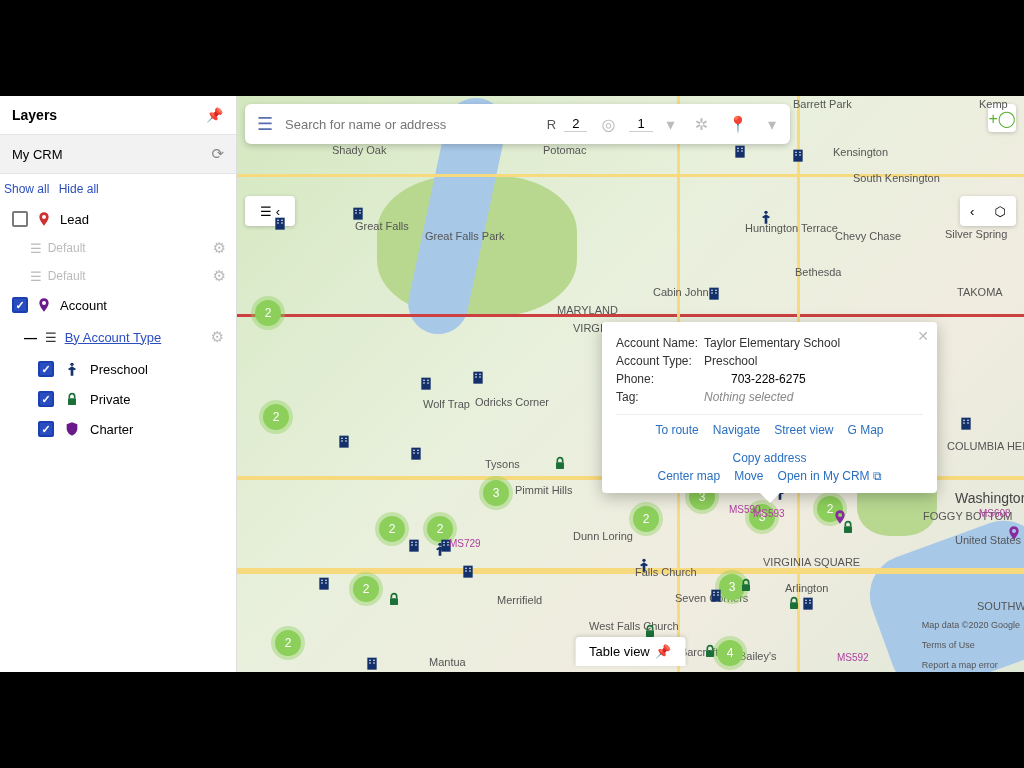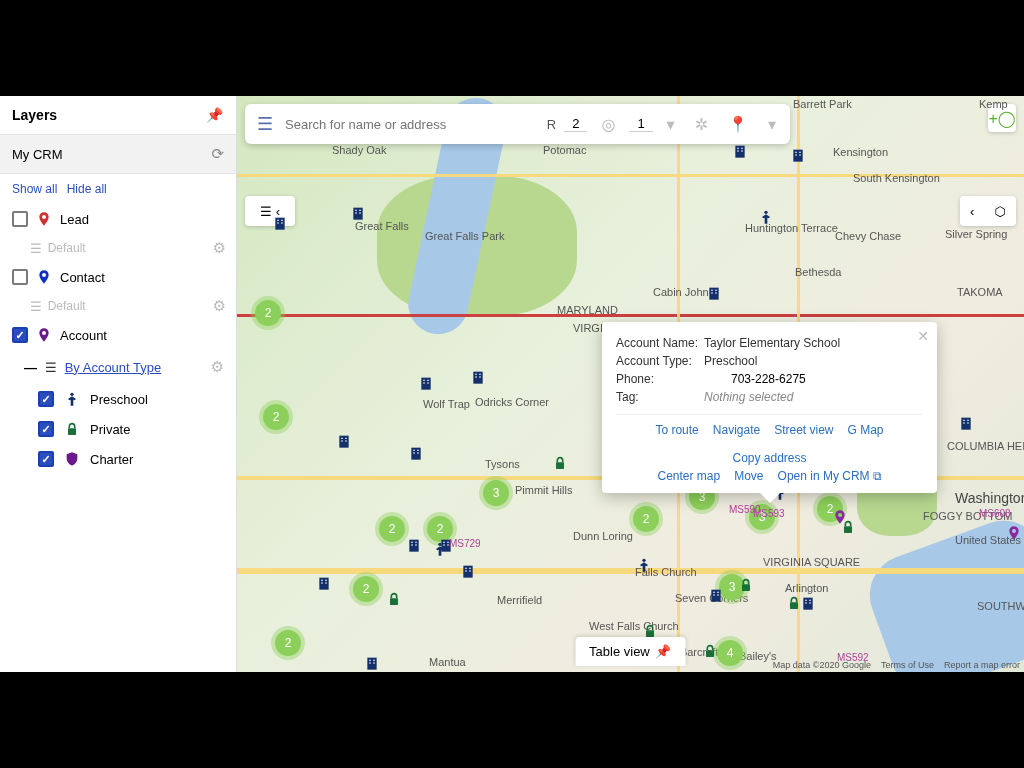--- a/index.html
+++ b/index.html
@@ -1,21 +1,21 @@
 <!DOCTYPE html>
 <html><head>
 <meta charset="utf-8">
 <style>
 * { box-sizing: border-box; margin: 0; padding: 0; }
 body { font-family: Arial, Helvetica, sans-serif; font-size: 13px; background: #000; width: 1024px; height: 768px; overflow: hidden; position: relative; }
 .app { position: absolute; top: 96px; left: 0; width: 1024px; height: 576px; background: #e8f0dc; display: flex; }
 .sidebar { width: 237px; background: #fff; border-right: 1px solid #ddd; display: flex; flex-direction: column; }
 .sidebar-header { display: flex; justify-content: space-between; align-items: center; padding: 11px 12px; font-weight: bold; font-size: 14px; background: #fff; }
 .sidebar-subheader { display: flex; justify-content: space-between; align-items: center; padding: 10px 12px; background: #f2f2f2; font-size: 13px; border-top: 1px solid #e4e4e4; border-bottom: 1px solid #e4e4e4; }
-.links-row { padding: 8px 12px; font-size: 12px; }
+.links-row { padding: 8px 4px; font-size: 12px; }
 .links-row a { color: #2a4ec0; text-decoration: none; margin-right: 6px; cursor: pointer; }
 .layer-row { display: flex; align-items: center; padding: 7px 12px; gap: 8px; }
 .layer-sub { display: flex; align-items: center; padding: 5px 10px 5px 30px; gap: 8px; color: #bbb; font-size: 12px; justify-content: space-between; }
 .sub-left { display: flex; align-items: center; gap: 6px; }
 .layer-group-head { display: flex; align-items: center; padding: 8px 12px 8px 24px; gap: 8px; justify-content: space-between; }
 .group-left { display: flex; align-items: center; gap: 8px; }
 .group-name { color: #2a4ec0; text-decoration: underline; font-size: 13px; }
 .type-row { display: flex; align-items: center; padding: 7px 12px 7px 38px; gap: 10px; }
 .ck { width: 16px; height: 16px; border: 2px solid #1a3fb0; border-radius: 2px; display: inline-flex; align-items: center; justify-content: center; cursor: pointer; flex-shrink: 0; }
 .ck.checked { background: #2a4ec0; }
@@ -63,21 +63,21 @@
 .info-close { position: absolute; top: 6px; right: 8px; color: #bbb; font-size: 14px; cursor: pointer; }
 .info-row { display: flex; padding: 2px 0; }
 .info-label { width: 88px; color: #333; }
 .info-value { color: #333; }
 .info-value a { color: #000000; text-decoration: none; margin-left: 27px; }
 .info-tag { font-style: italic; color: #888; }
 .info-actions { border-top: 1px solid #eee; margin-top: 8px; padding-top: 8px; display: flex; flex-wrap: wrap; gap: 14px; justify-content: center; }
 .info-actions a { color: #2a6fc0; text-decoration: none; font-size: 12px; cursor: pointer; }
 .info-tail { position: absolute; bottom: -10px; left: 50%; margin-left: -10px; width: 0; height: 0; border-left: 10px solid transparent; border-right: 10px solid transparent; border-top: 10px solid #fff; }
 .table-view { position: absolute; bottom: 6px; left: 50%; transform: translateX(-50%); background: #fff; border-radius: 4px 4px 0 0; box-shadow: 0 -1px 4px rgba(0,0,0,0.15); padding: 7px 14px; font-size: 13px; cursor: pointer; display: flex; gap: 6px; align-items: center; }
-.map-footer { position: absolute; bottom: 2px; right: 4px; font-size: 9px; color: #555; display: flex; gap: 10px; }
+.map-footer { position: absolute; bottom: 2px; right: 4px; font-size: 9px; color: #555; display: flex; gap: 10px; flex-direction: column; }
 .map-footer span { cursor: pointer; }
 svg.ico { width: 16px; height: 16px; flex-shrink: 0; }
 </style>
 </head>
 <body>
 
 <div class="app">
   <div class="sidebar">
     <div class="sidebar-header">
       <span>Layers</span>
@@ -100,27 +100,20 @@
       <span>Lead</span>
     </div>
     <div class="layer-sub">
       <span class="sub-left">
           <span class="icon-stack">☰</span>
           <span>Default</span>
         </span>
       <span class="icon-gear">⚙</span>
     </div>
 
-    <div class="layer-row">
-      <span class="ck empty"></span>
-      <svg class="ico" viewBox="0 0 24 24">
-          <path fill="#1030c0" d="M12 2C8 2 5 5 5 9c0 5 7 13 7 13s7-8 7-13c0-4-3-7-7-7zm0 10a3 3 0 110-6 3 3 0 010 6z"></path>
-        </svg>
-      <span>Contact</span>
-    </div>
     <div class="layer-sub">
       <span class="sub-left">
           <span class="icon-stack">☰</span>
           <span>Default</span>
         </span>
       <span class="icon-gear">⚙</span>
     </div>
 
     <div class="layer-row">
       <span class="ck checked"></span>

